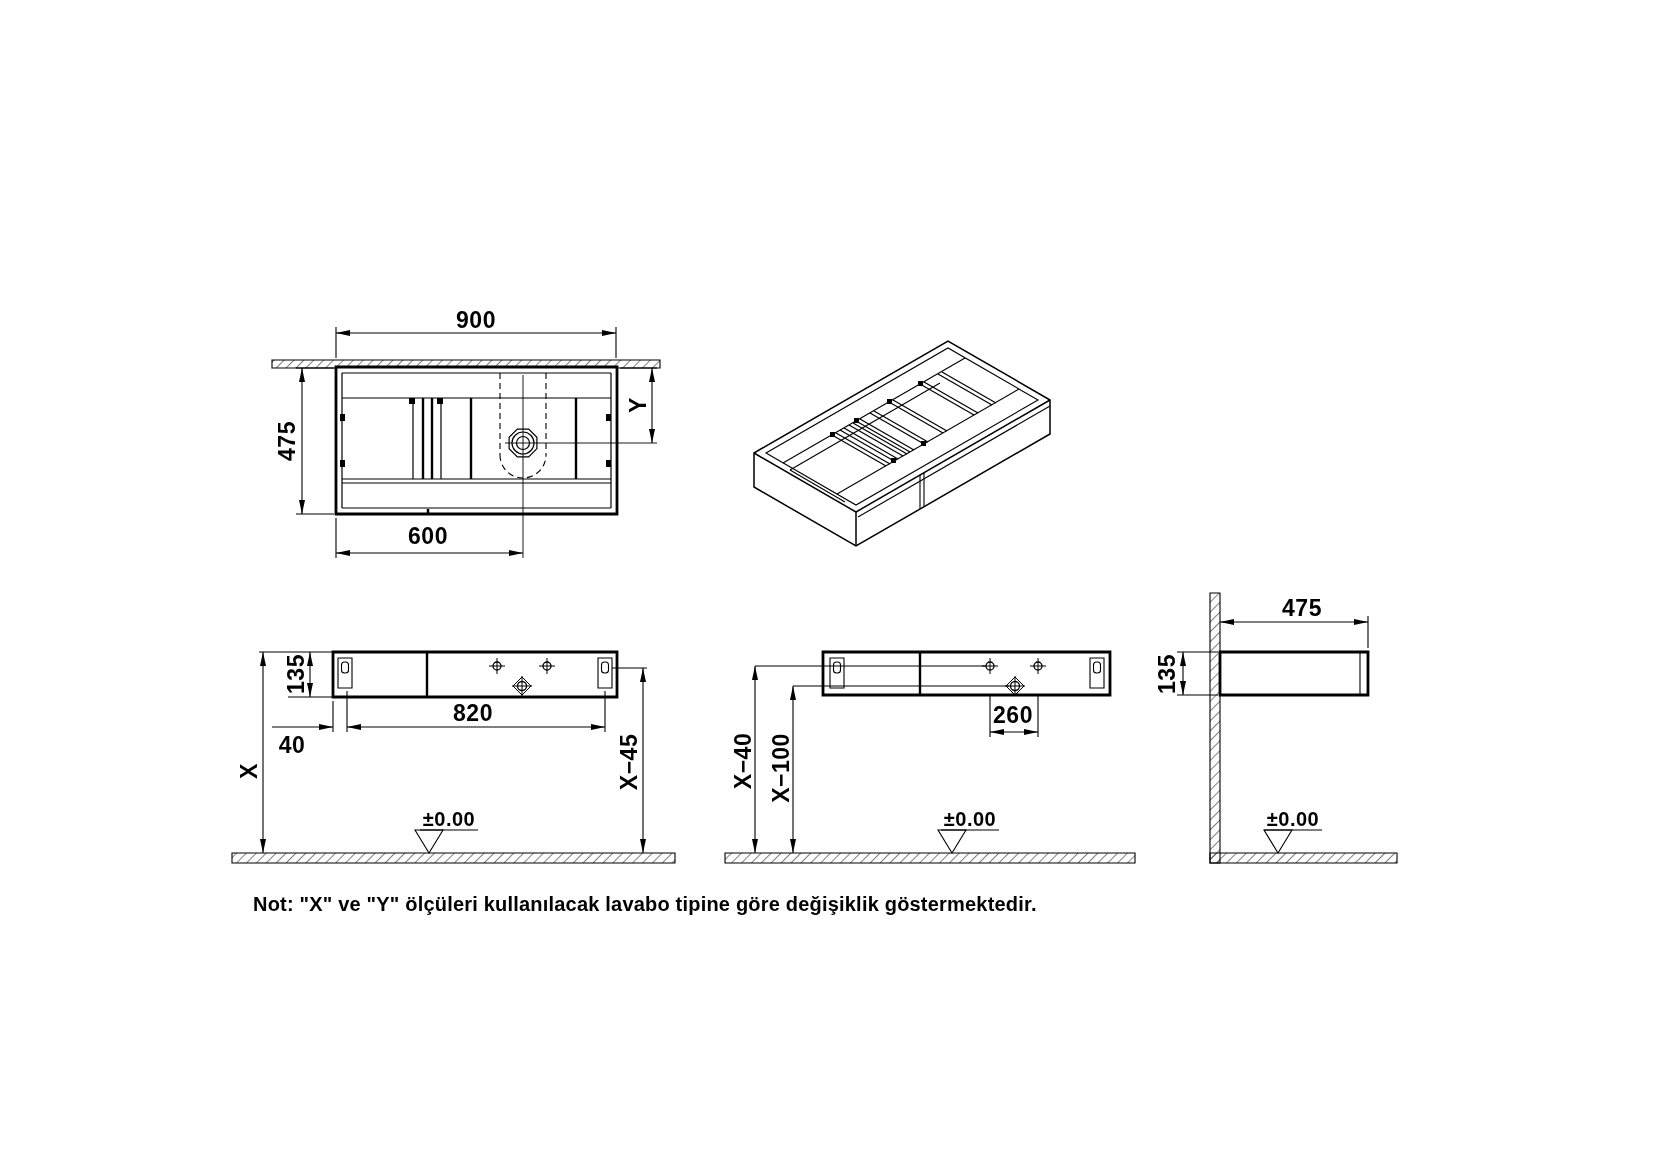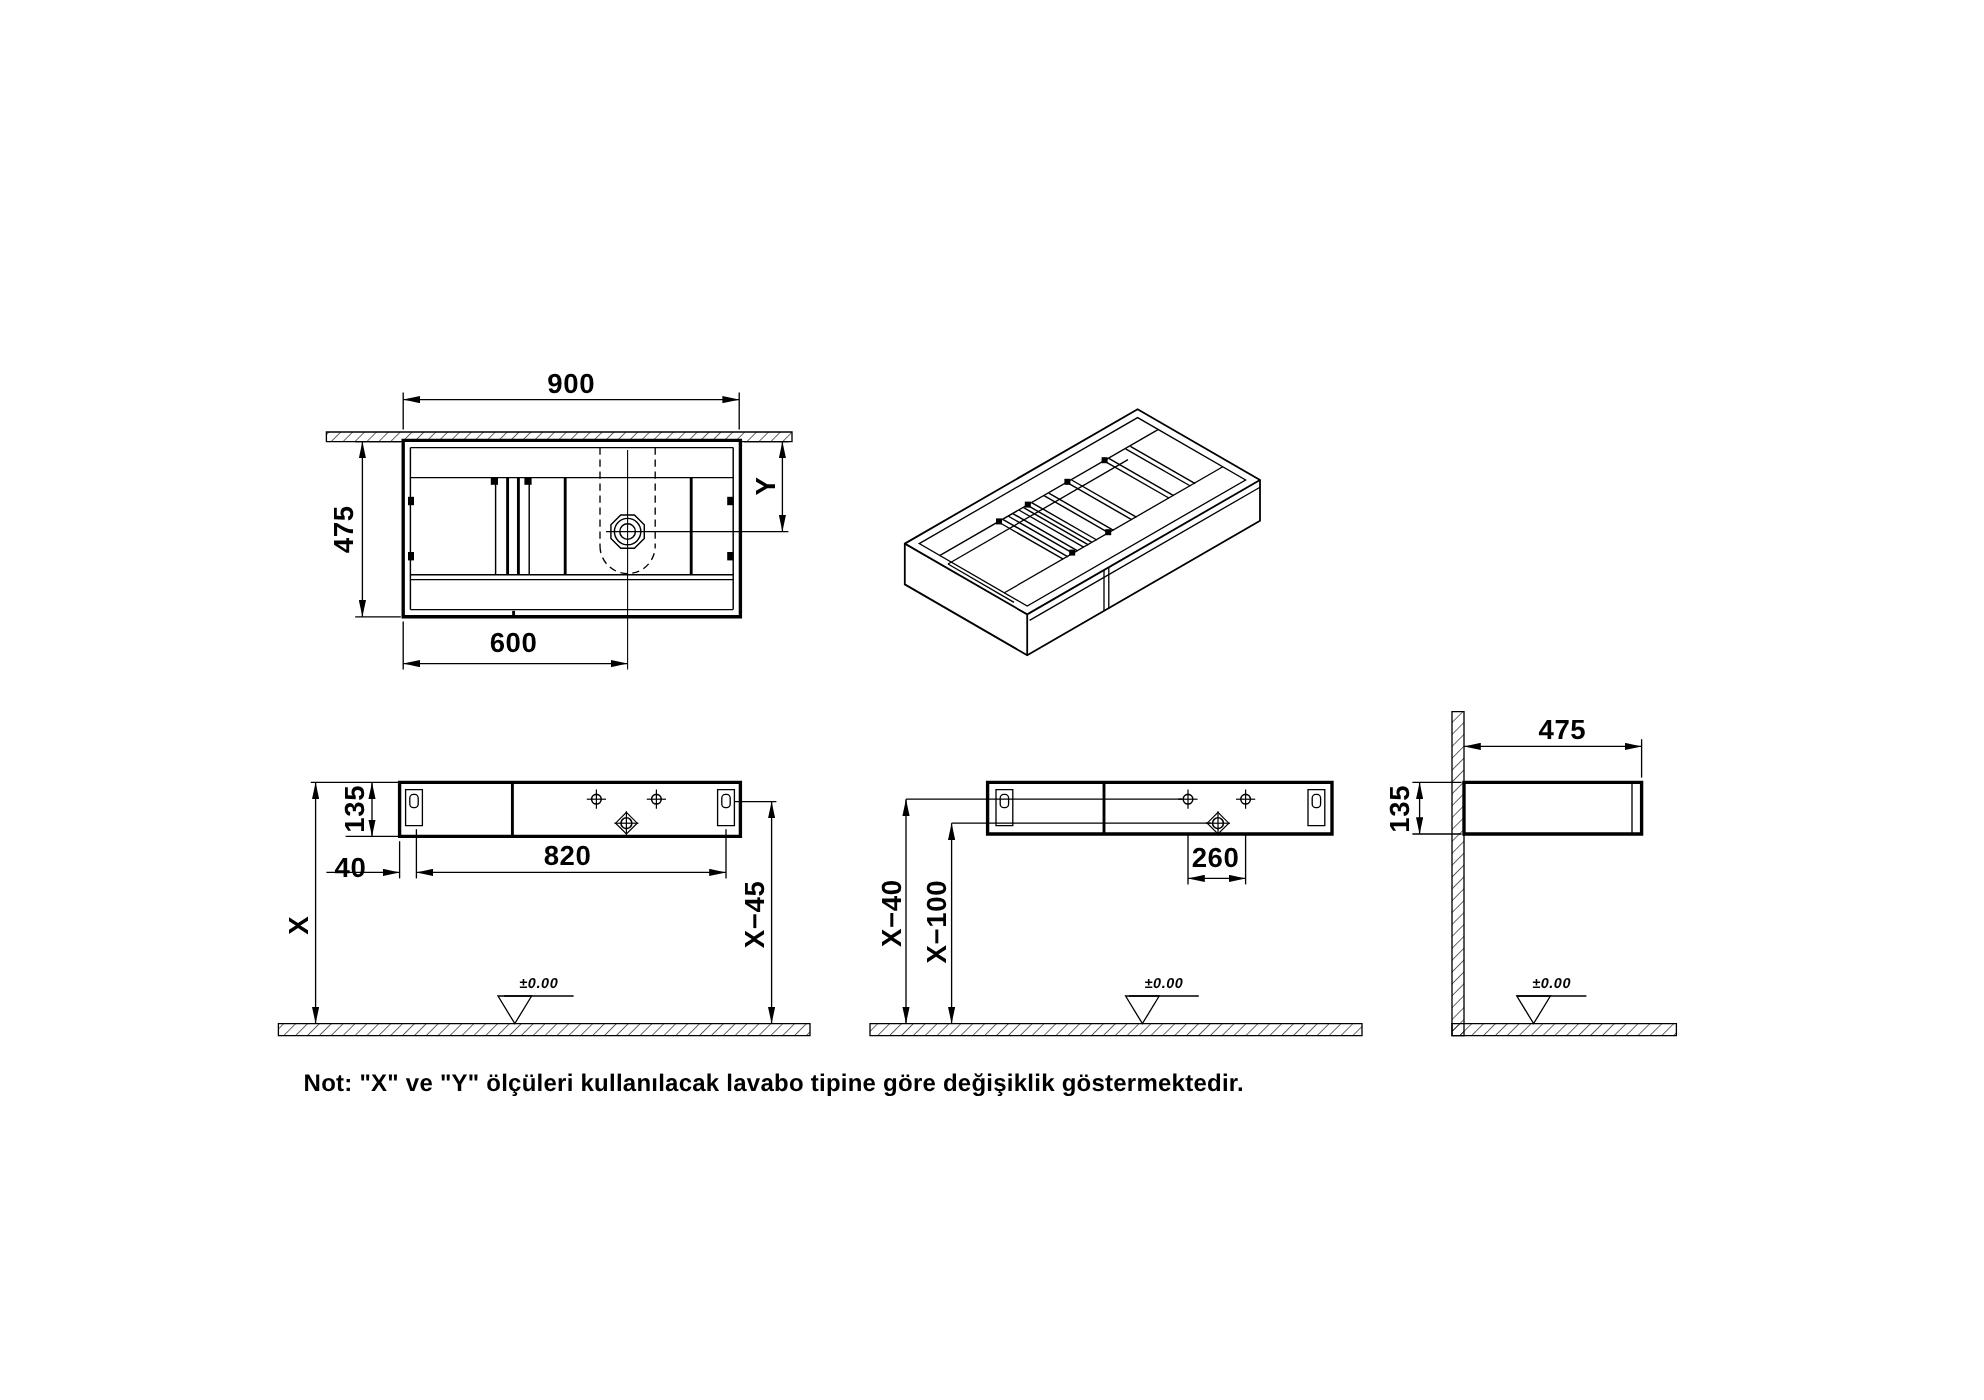--- a/index.html
+++ b/index.html
@@ -2,21 +2,21 @@
 <html><head>
 <meta charset="utf-8">
 <style>
   html,body{margin:0;padding:0;background:#ffffff;}
   #stage{position:relative;width:1653px;height:983px;background:#ffffff;overflow:hidden;
          font-family:"Liberation Sans",sans-serif;}
   #drawing{position:absolute;left:0;top:0;}
   .lbl{position:absolute;font:bold 23px "Liberation Sans",sans-serif;color:#000;
        white-space:nowrap;transform:translate(-50%,-50%);letter-spacing:0.5px;}
   .lbl.rot{transform:translate(-50%,-50%) rotate(-90deg);}
-  .lbl.datum{font-size:12px;font-style:italic;}
+  .lbl.datum{font-size:20px;}
   .lbl.note{font-size:20px;transform:translate(0,-50%);letter-spacing:0.2px;}
   svg line,svg path,svg rect,svg circle,svg polyline,svg polygon{vector-effect:non-scaling-stroke;}
 </style>
 </head>
 <body>
 
 <div id="stage">
 
 <svg id="drawing" width="1653" height="1167" viewBox="0 0 1653 1167">
   <defs>
@@ -246,21 +246,21 @@
   </g>
 </svg>
 
 <div>
   <div class="lbl" style="left:476px;top:320px">900</div>
   <div class="lbl rot" style="left:287px;top:441px">475</div>
   <div class="lbl" style="left:428px;top:536px">600</div>
   <div class="lbl rot" style="left:638px;top:405px">Y</div>
 
   <div class="lbl rot" style="left:296px;top:674px">135</div>
-  <div class="lbl" style="left:292px;top:723px">40</div>
+  <div class="lbl" style="left:292px;top:745px">40</div>
   <div class="lbl" style="left:473px;top:713px">820</div>
   <div class="lbl rot" style="left:249px;top:771px">X</div>
   <div class="lbl rot" style="left:629px;top:762px">X−45</div>
   <div class="lbl datum" style="left:449px;top:819px">±0.00</div>
 
   <div class="lbl rot" style="left:743px;top:761px">X−40</div>
   <div class="lbl rot" style="left:781px;top:768px">X−100</div>
   <div class="lbl" style="left:1013px;top:715px">260</div>
   <div class="lbl datum" style="left:970px;top:819px">±0.00</div>
 

